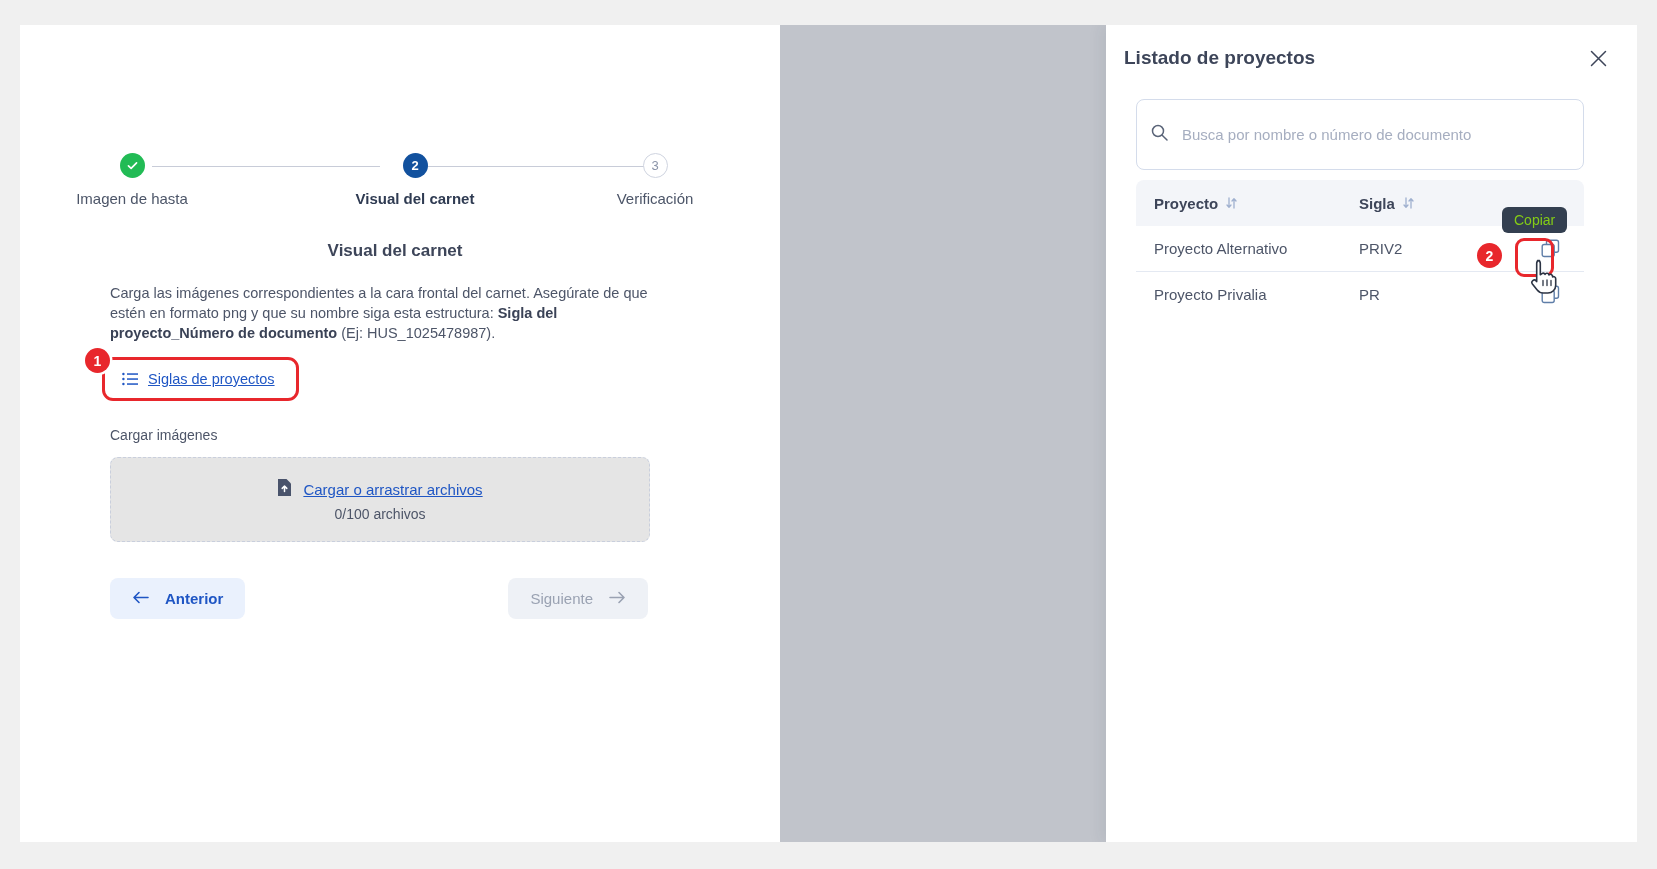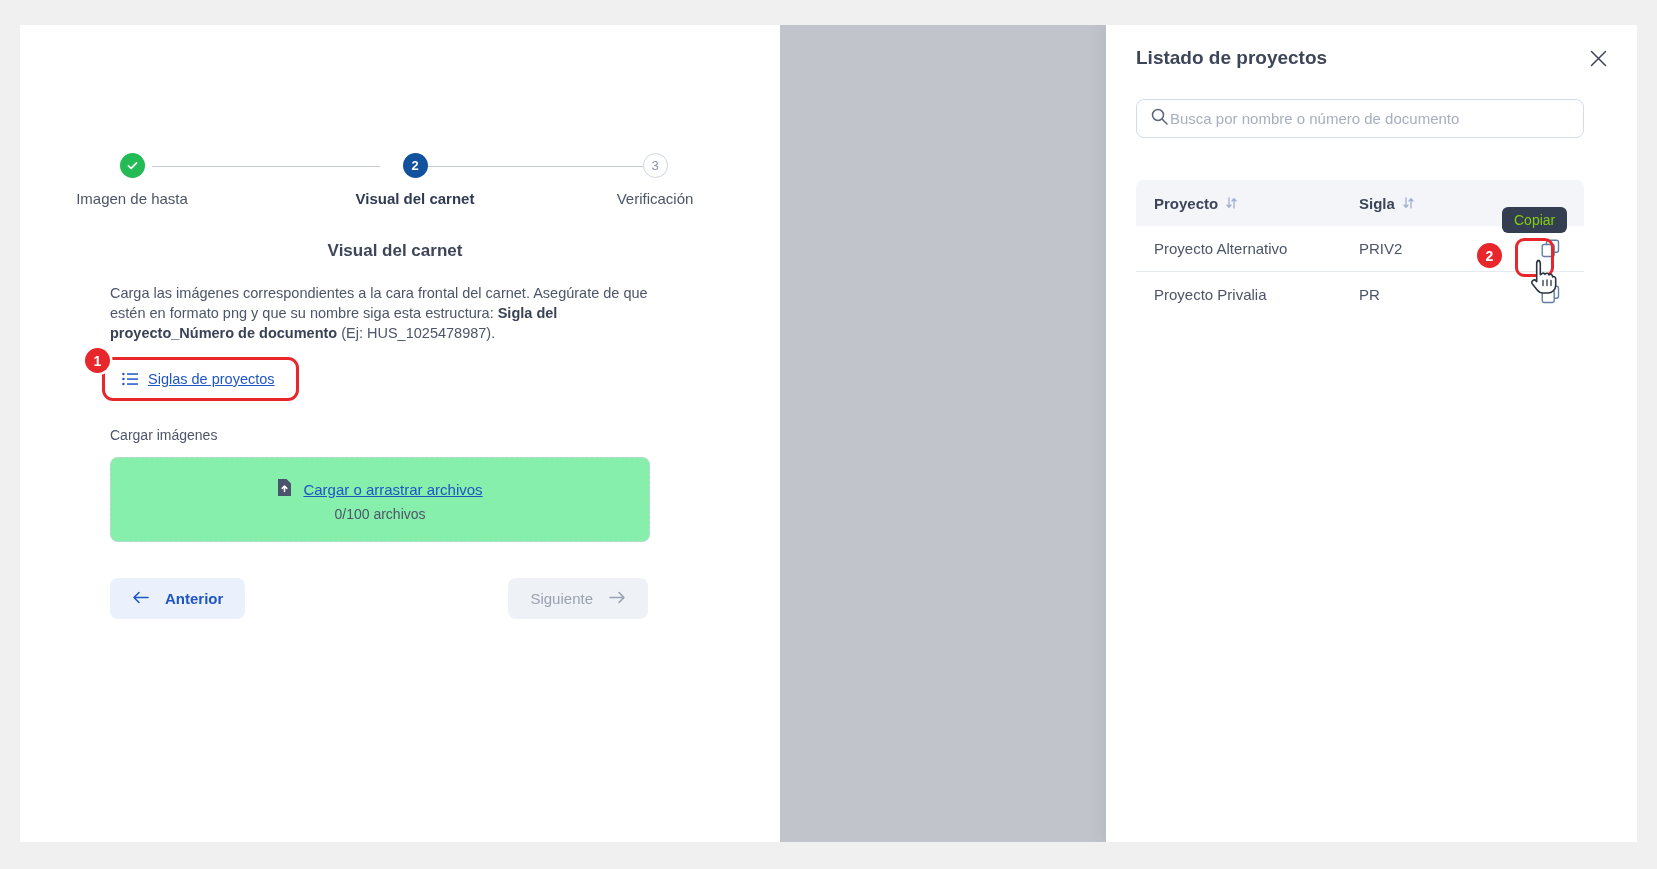--- a/index.html
+++ b/index.html
@@ -173,21 +173,21 @@
     margin-top: 10px;
     font-size: 14px;
     color: #4d5568;
   }
   .dropzone {
     margin-top: 14px;
     width: 538px;
     height: 83px;
     border: 1.5px dashed #c9cfdd;
     border-radius: 8px;
-    background: #86efac;
+    background: #e5e5e5;
     display: flex;
     flex-direction: column;
     align-items: center;
     justify-content: center;
     gap: 5px;
   }
   .dz-row {
     display: flex;
     align-items: center;
     gap: 11px;
@@ -249,21 +249,21 @@
     position: absolute;
     left: 1086px;
     top: 0;
     width: 531px;
     height: 817px;
     background: #ffffff;
     box-shadow: -4px 0 14px rgba(40,50,70,0.08);
   }
   .drawer-head {
     position: absolute;
-    left: 30px;
+    left: 18px;
     top: 20px;
     right: 26px;
     display: flex;
     align-items: center;
     justify-content: space-between;
   }
   .drawer-title {
     font-size: 19px;
     font-weight: 700;
     color: #3d4559;
@@ -280,21 +280,22 @@
   .search-box {
     position: absolute;
     left: 30px;
     top: 74px;
     width: 418px;
     height: 37px;
     border: 1px solid #d4dceb;
     border-radius: 8px;
     display: flex;
     align-items: center;
-    padding: 0 14px;
+    padding: 16px 14px;
+    gap: 12px;
     background: #fff;
     box-sizing: content-box;
   }
   .search-input {
     flex: 1;
     border: none;
     outline: none;
     font-size: 15px;
     color: #3d4559;
     font-family: "Liberation Sans", sans-serif;

